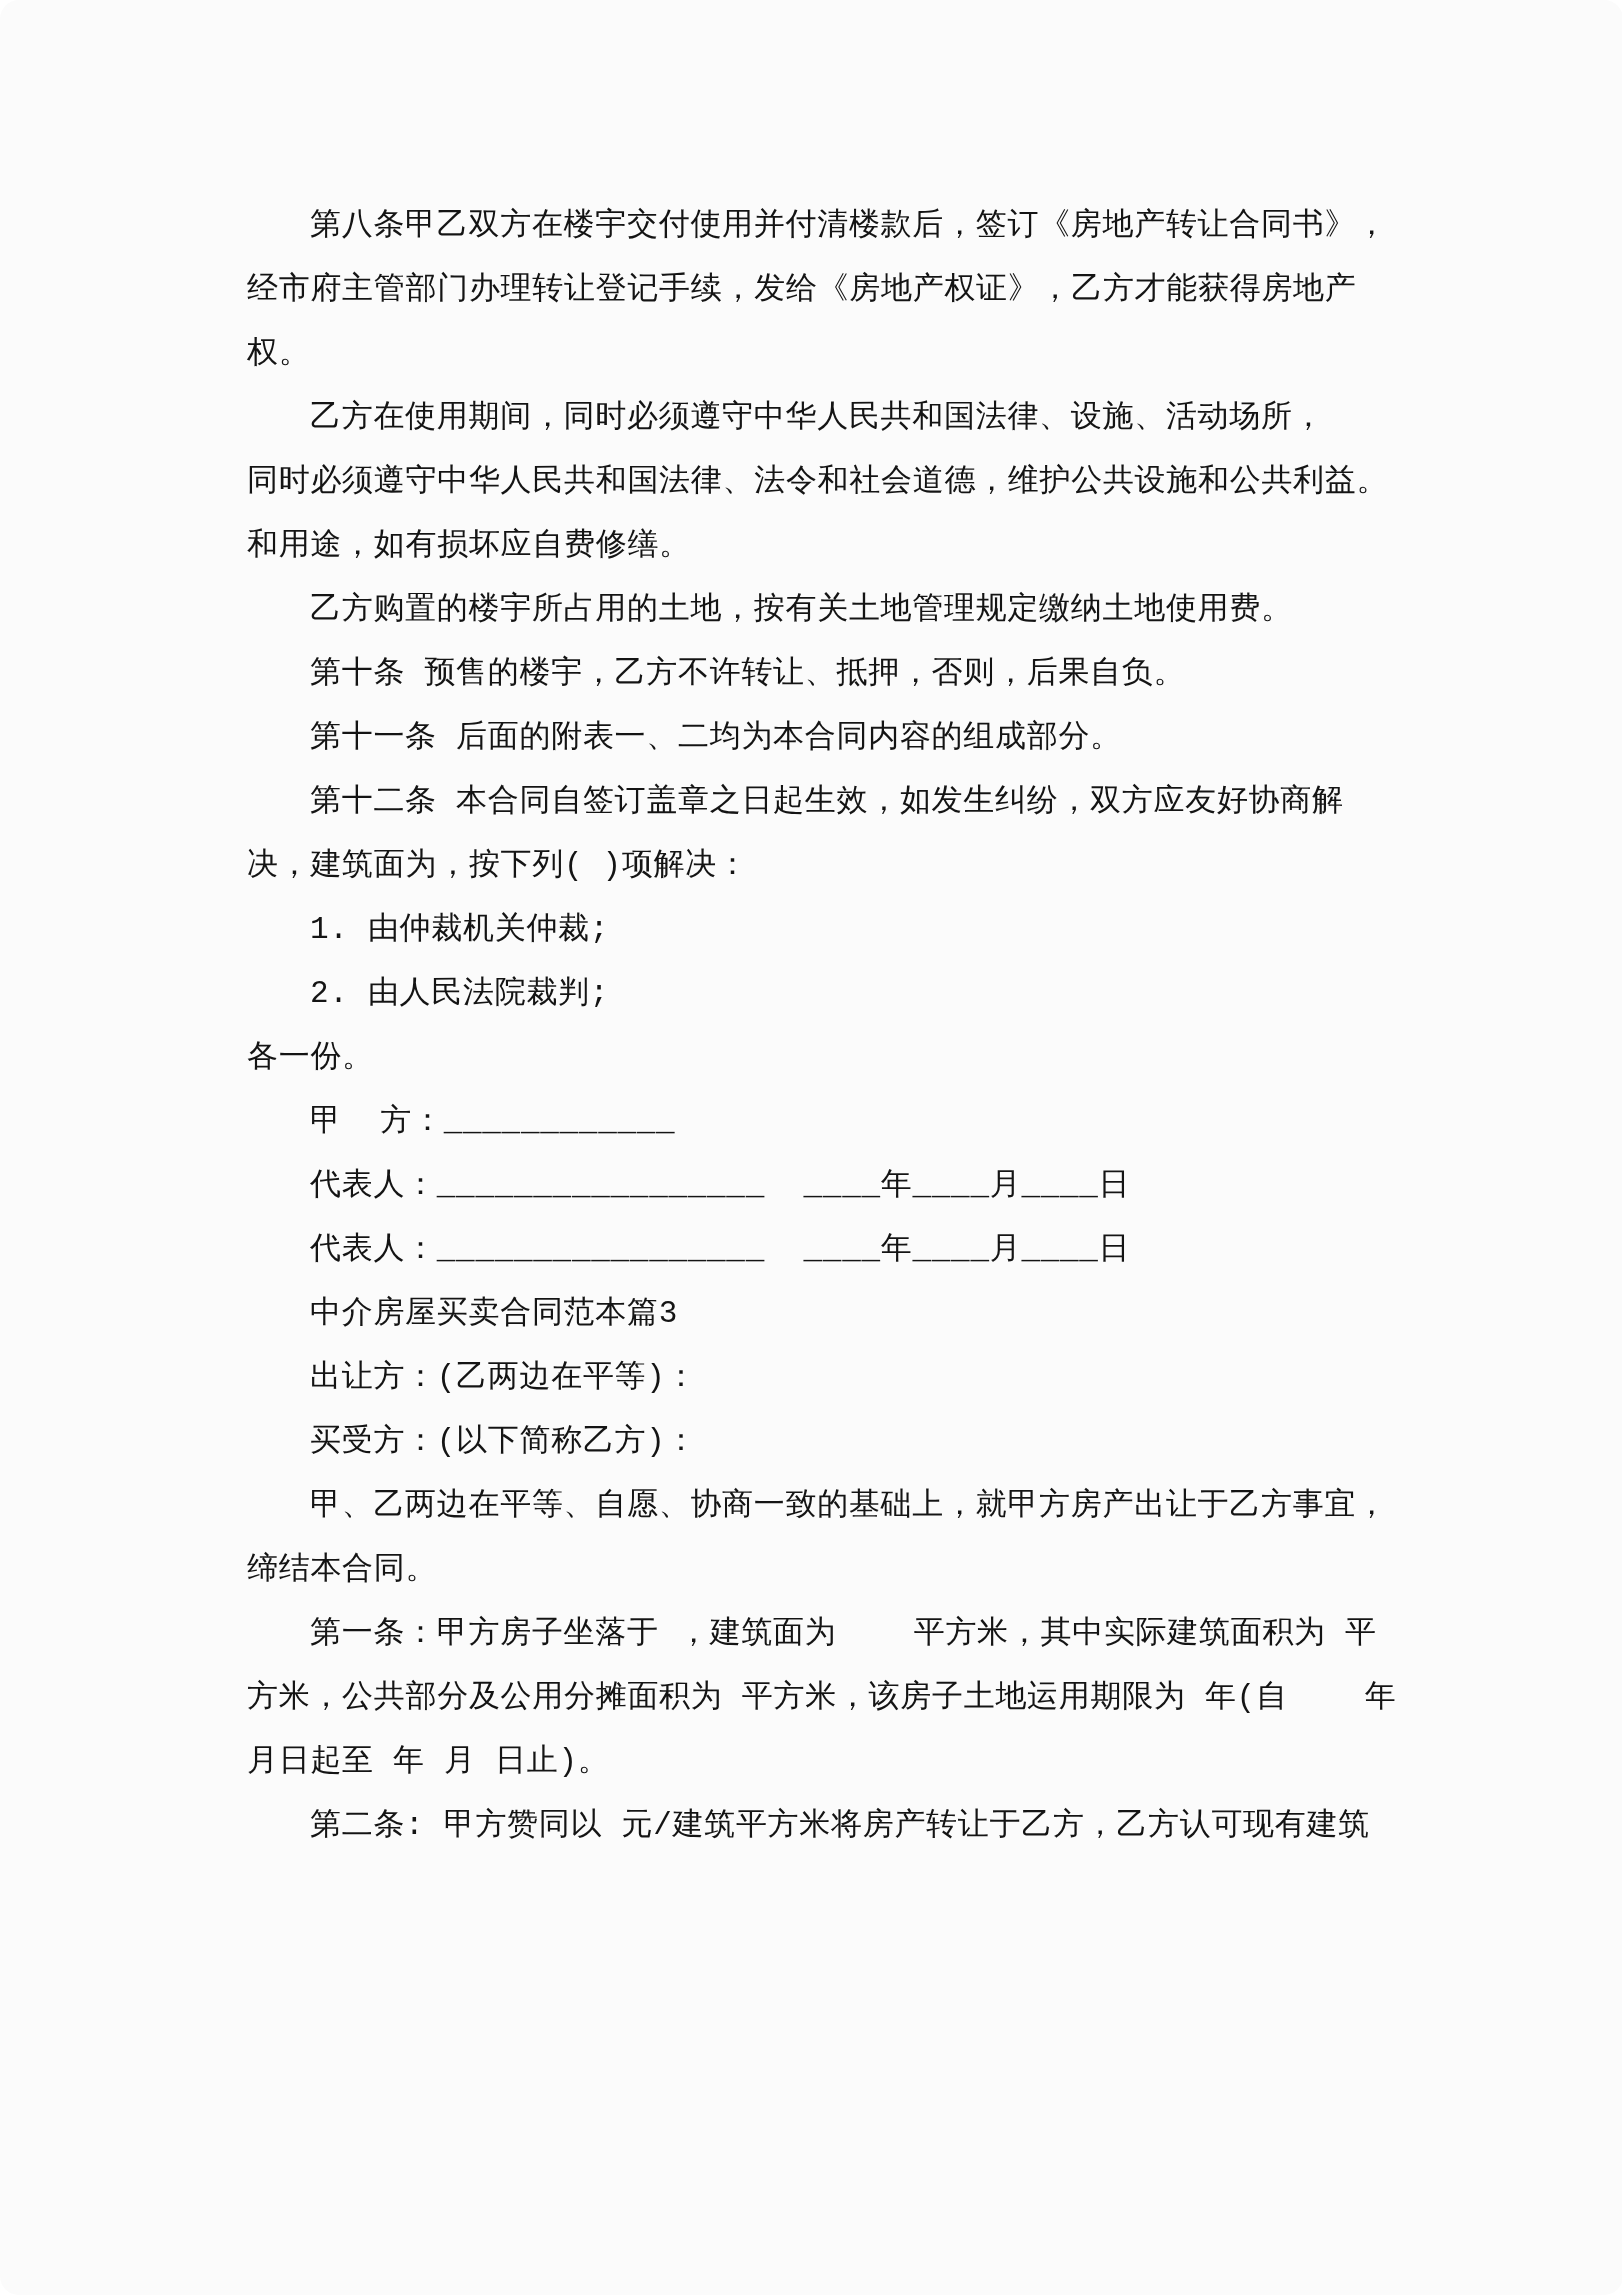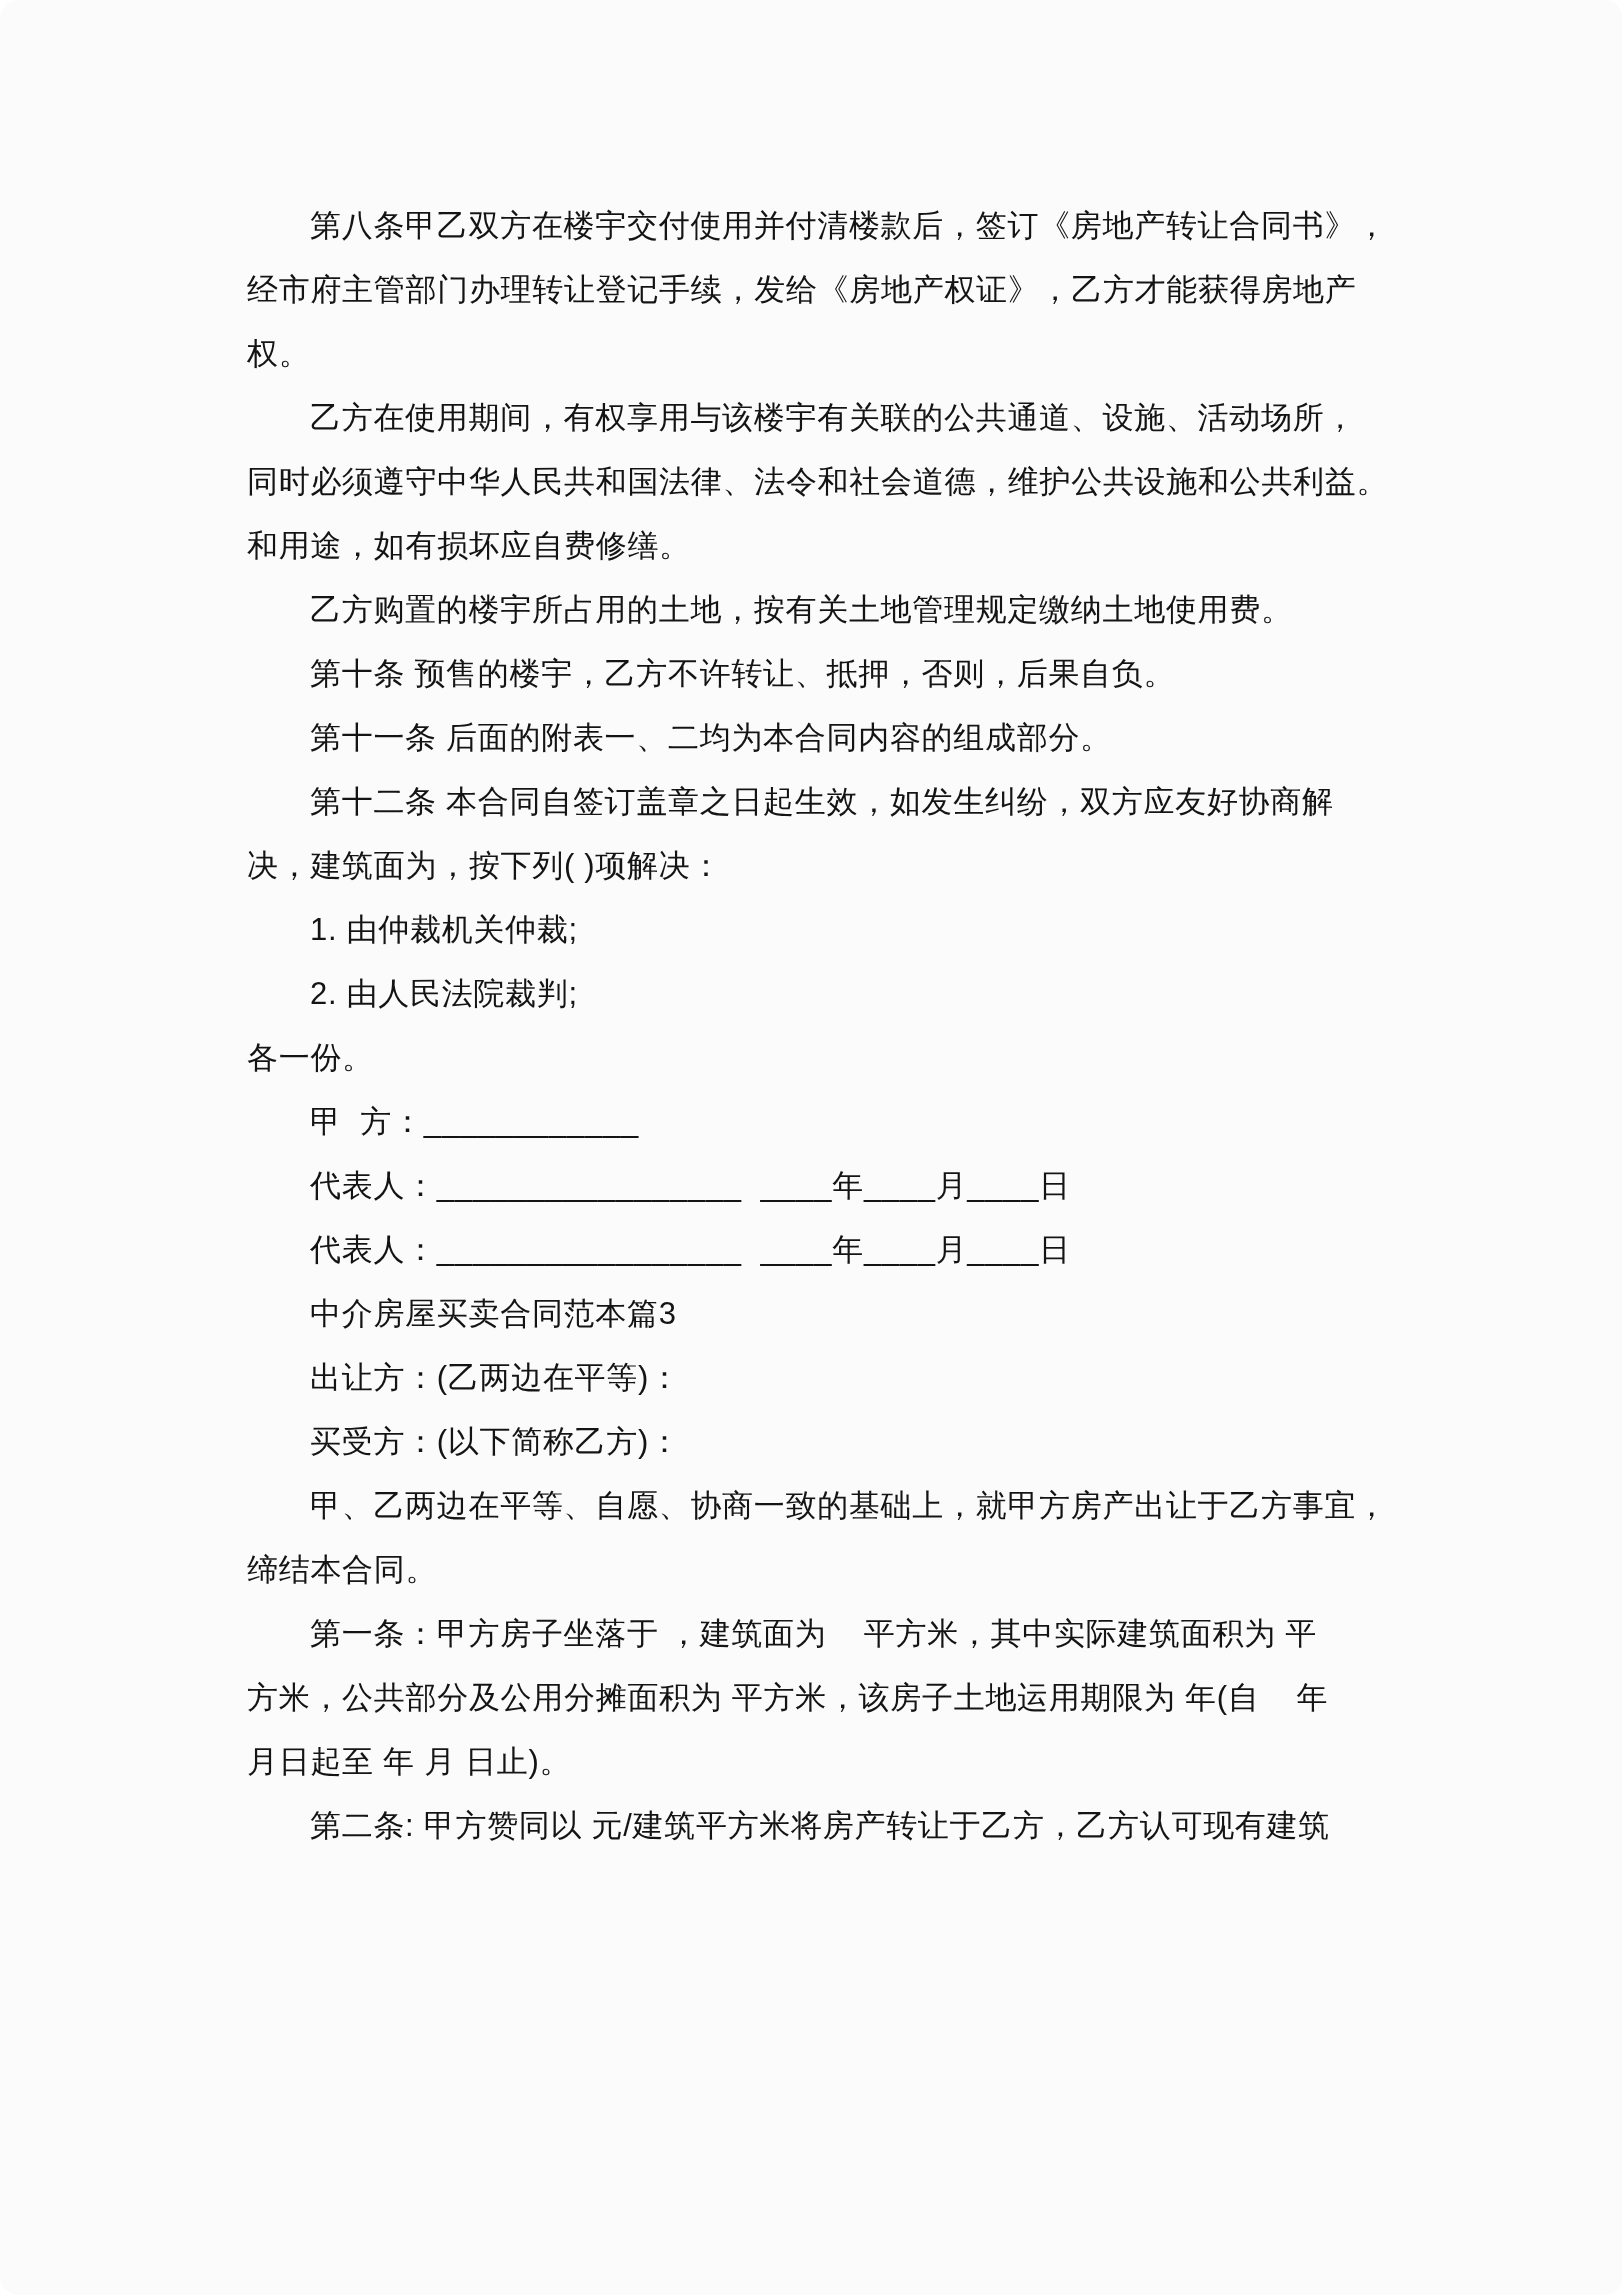--- a/index.html
+++ b/index.html
@@ -6,21 +6,21 @@
     margin: 0;
     padding: 0;
     background: #ffffff;
   }
   .page {
     position: relative;
     width: 1623px;
     height: 2295px;
     background: #fbfbfb;
     overflow: hidden;
-    font-family: Liberation Sans, sans-serif;
+    font-family: Liberation Mono, monospace;
     color: #141414;
     border-radius: 19px;
   }
   .content {
     position: absolute;
     left: 247px;
     top: 194px;
     width: 1152px;
   }
   .line {
@@ -36,21 +36,21 @@
   }
 </style>
 </head>
 <body>
 
 <div class="page">
   <div class="content" id="lines-container">
       <div class="line indent">第八条甲乙双方在楼宇交付使用并付清楼款后，签订《房地产转让合同书》，</div>
       <div class="line">经市府主管部门办理转让登记手续，发给《房地产权证》，乙方才能获得房地产</div>
       <div class="line">权。</div>
-      <div class="line indent">乙方在使用期间，有权享用与该楼宇有关联的公共通道、设施、活动场所，</div>
+      <div class="line indent">乙方在使用期间，同时必须遵守中华人民共和国法律、设施、活动场所，</div>
       <div class="line">同时必须遵守中华人民共和国法律、法令和社会道德，维护公共设施和公共利益。</div>
       <div class="line">和用途，如有损坏应自费修缮。</div>
       <div class="line indent">乙方购置的楼宇所占用的土地，按有关土地管理规定缴纳土地使用费。</div>
       <div class="line indent">第十条 预售的楼宇，乙方不许转让、抵押，否则，后果自负。</div>
       <div class="line indent">第十一条 后面的附表一、二均为本合同内容的组成部分。</div>
       <div class="line indent">第十二条 本合同自签订盖章之日起生效，如发生纠纷，双方应友好协商解</div>
       <div class="line">决，建筑面为，按下列( )项解决：</div>
       <div class="line indent">1. 由仲裁机关仲裁;</div>
       <div class="line indent">2. 由人民法院裁判;</div>
       <div class="line">各一份。</div>

